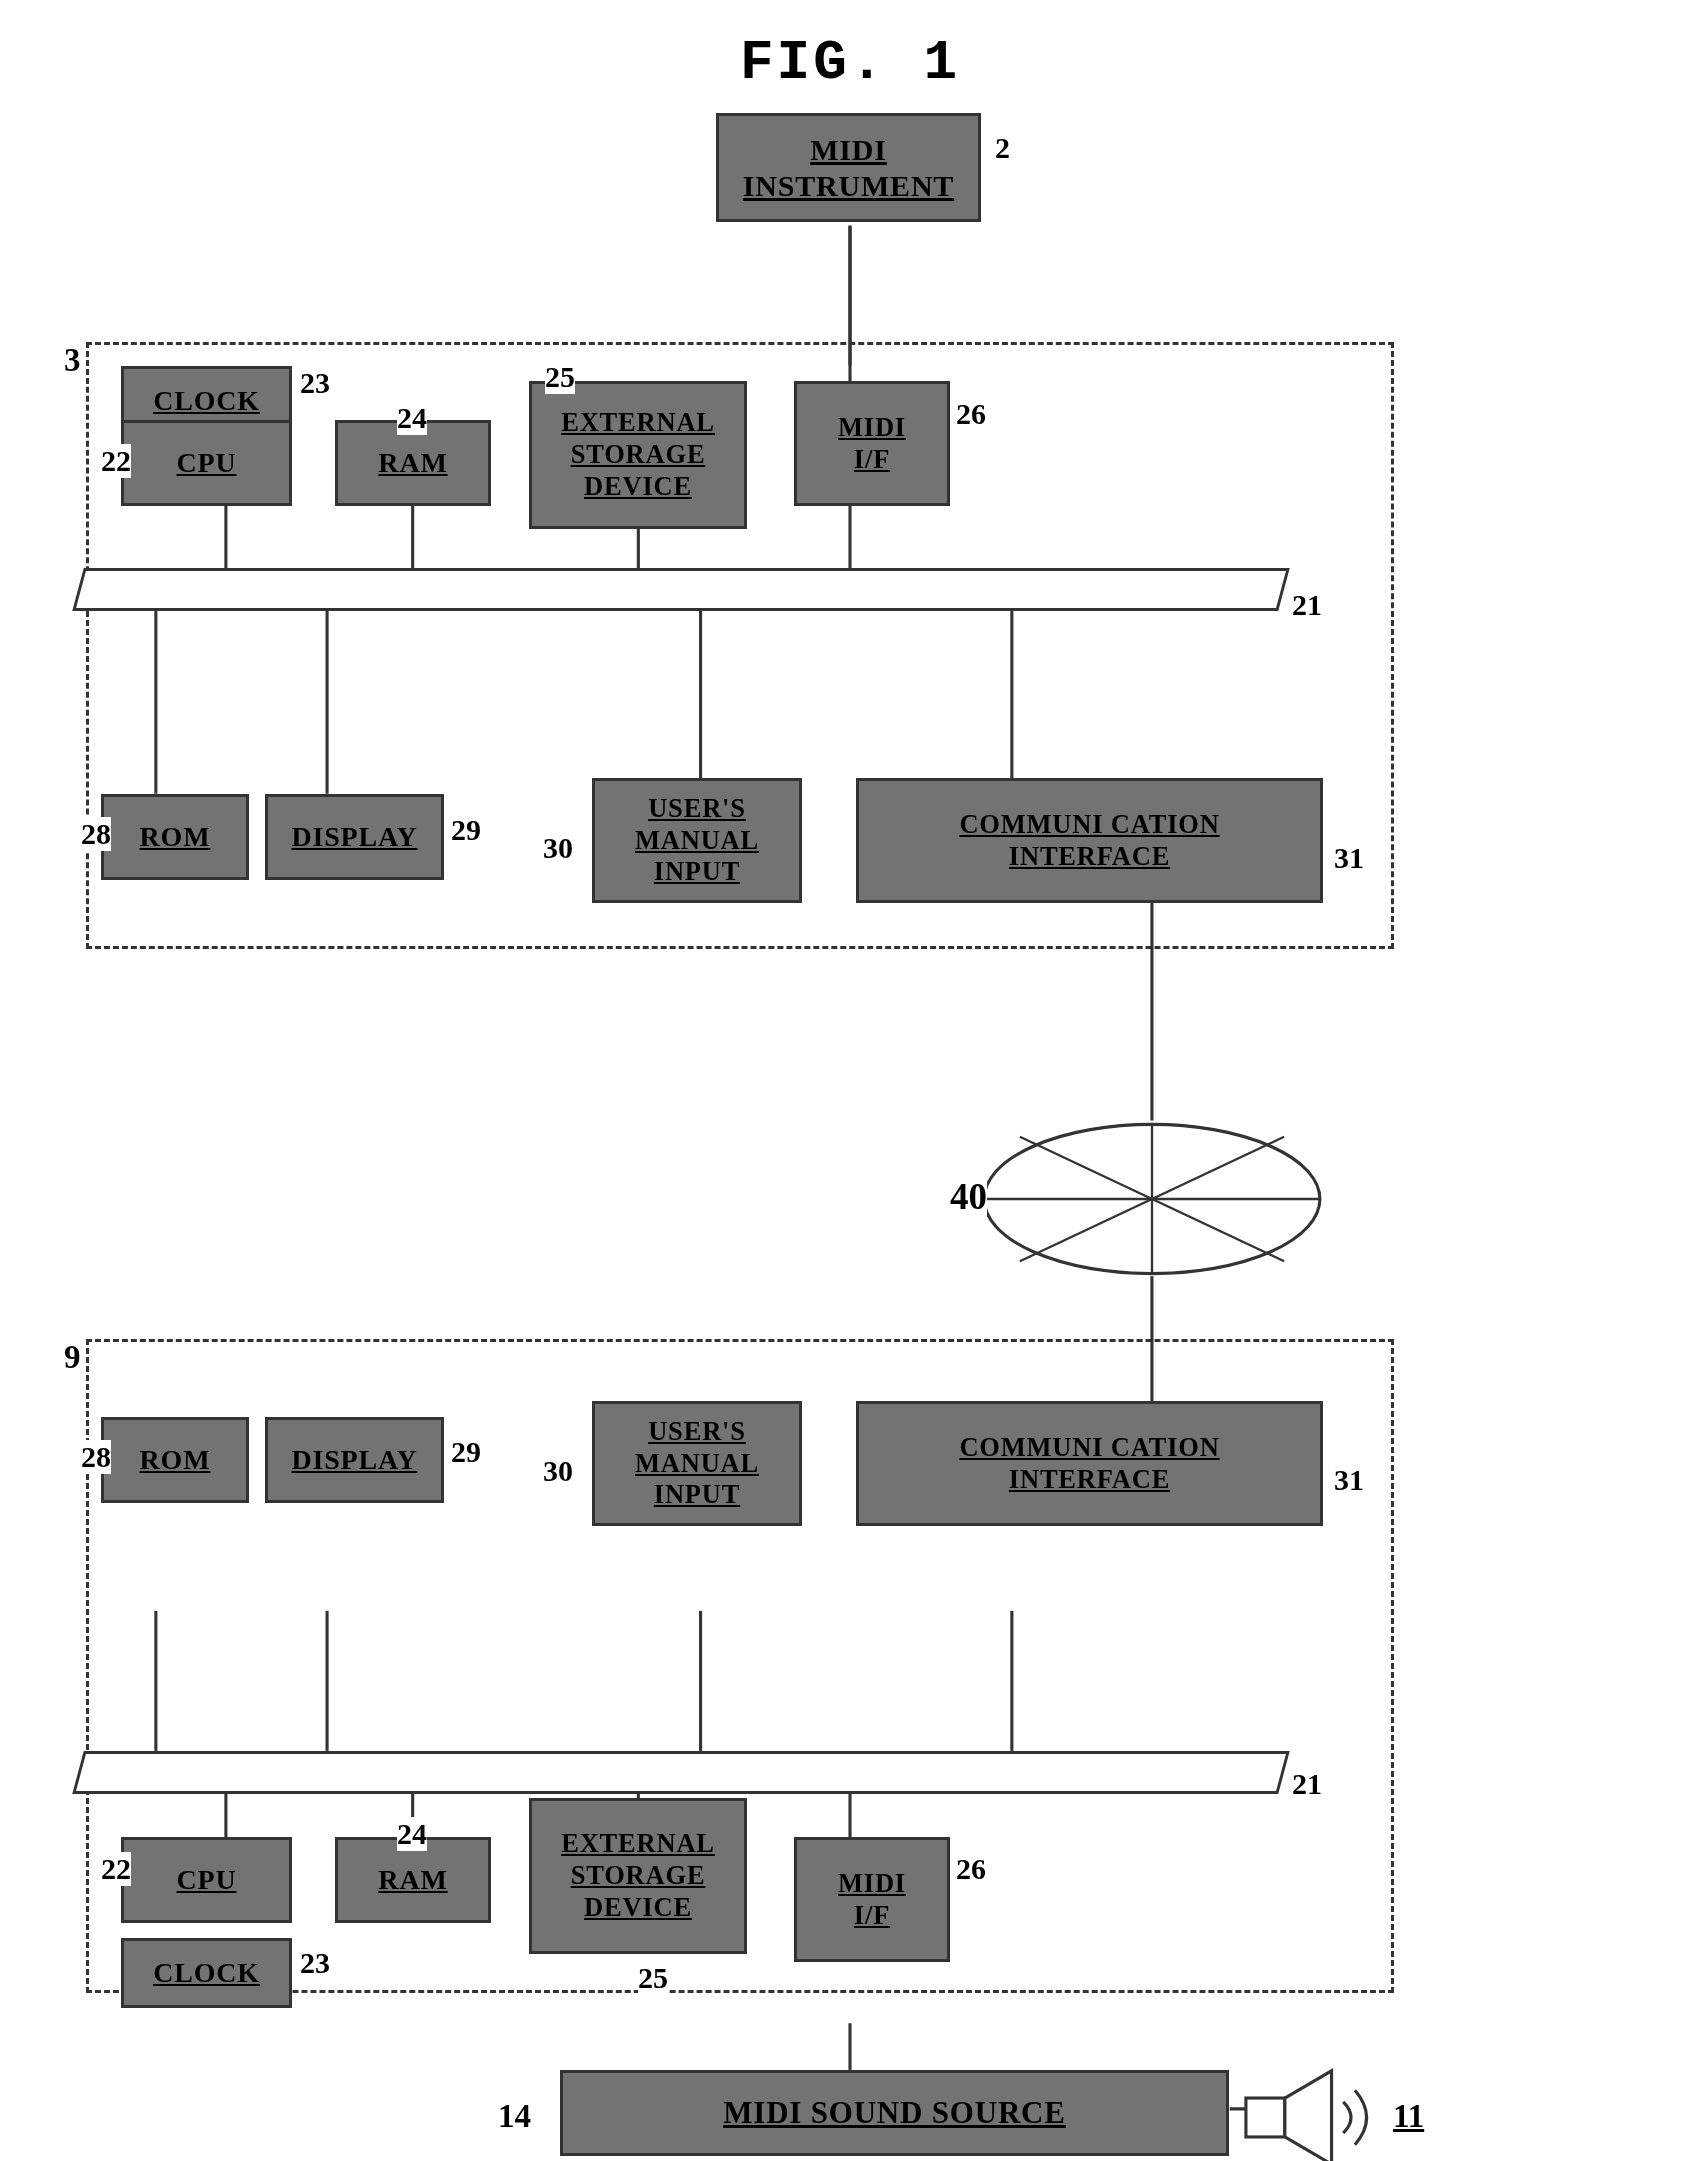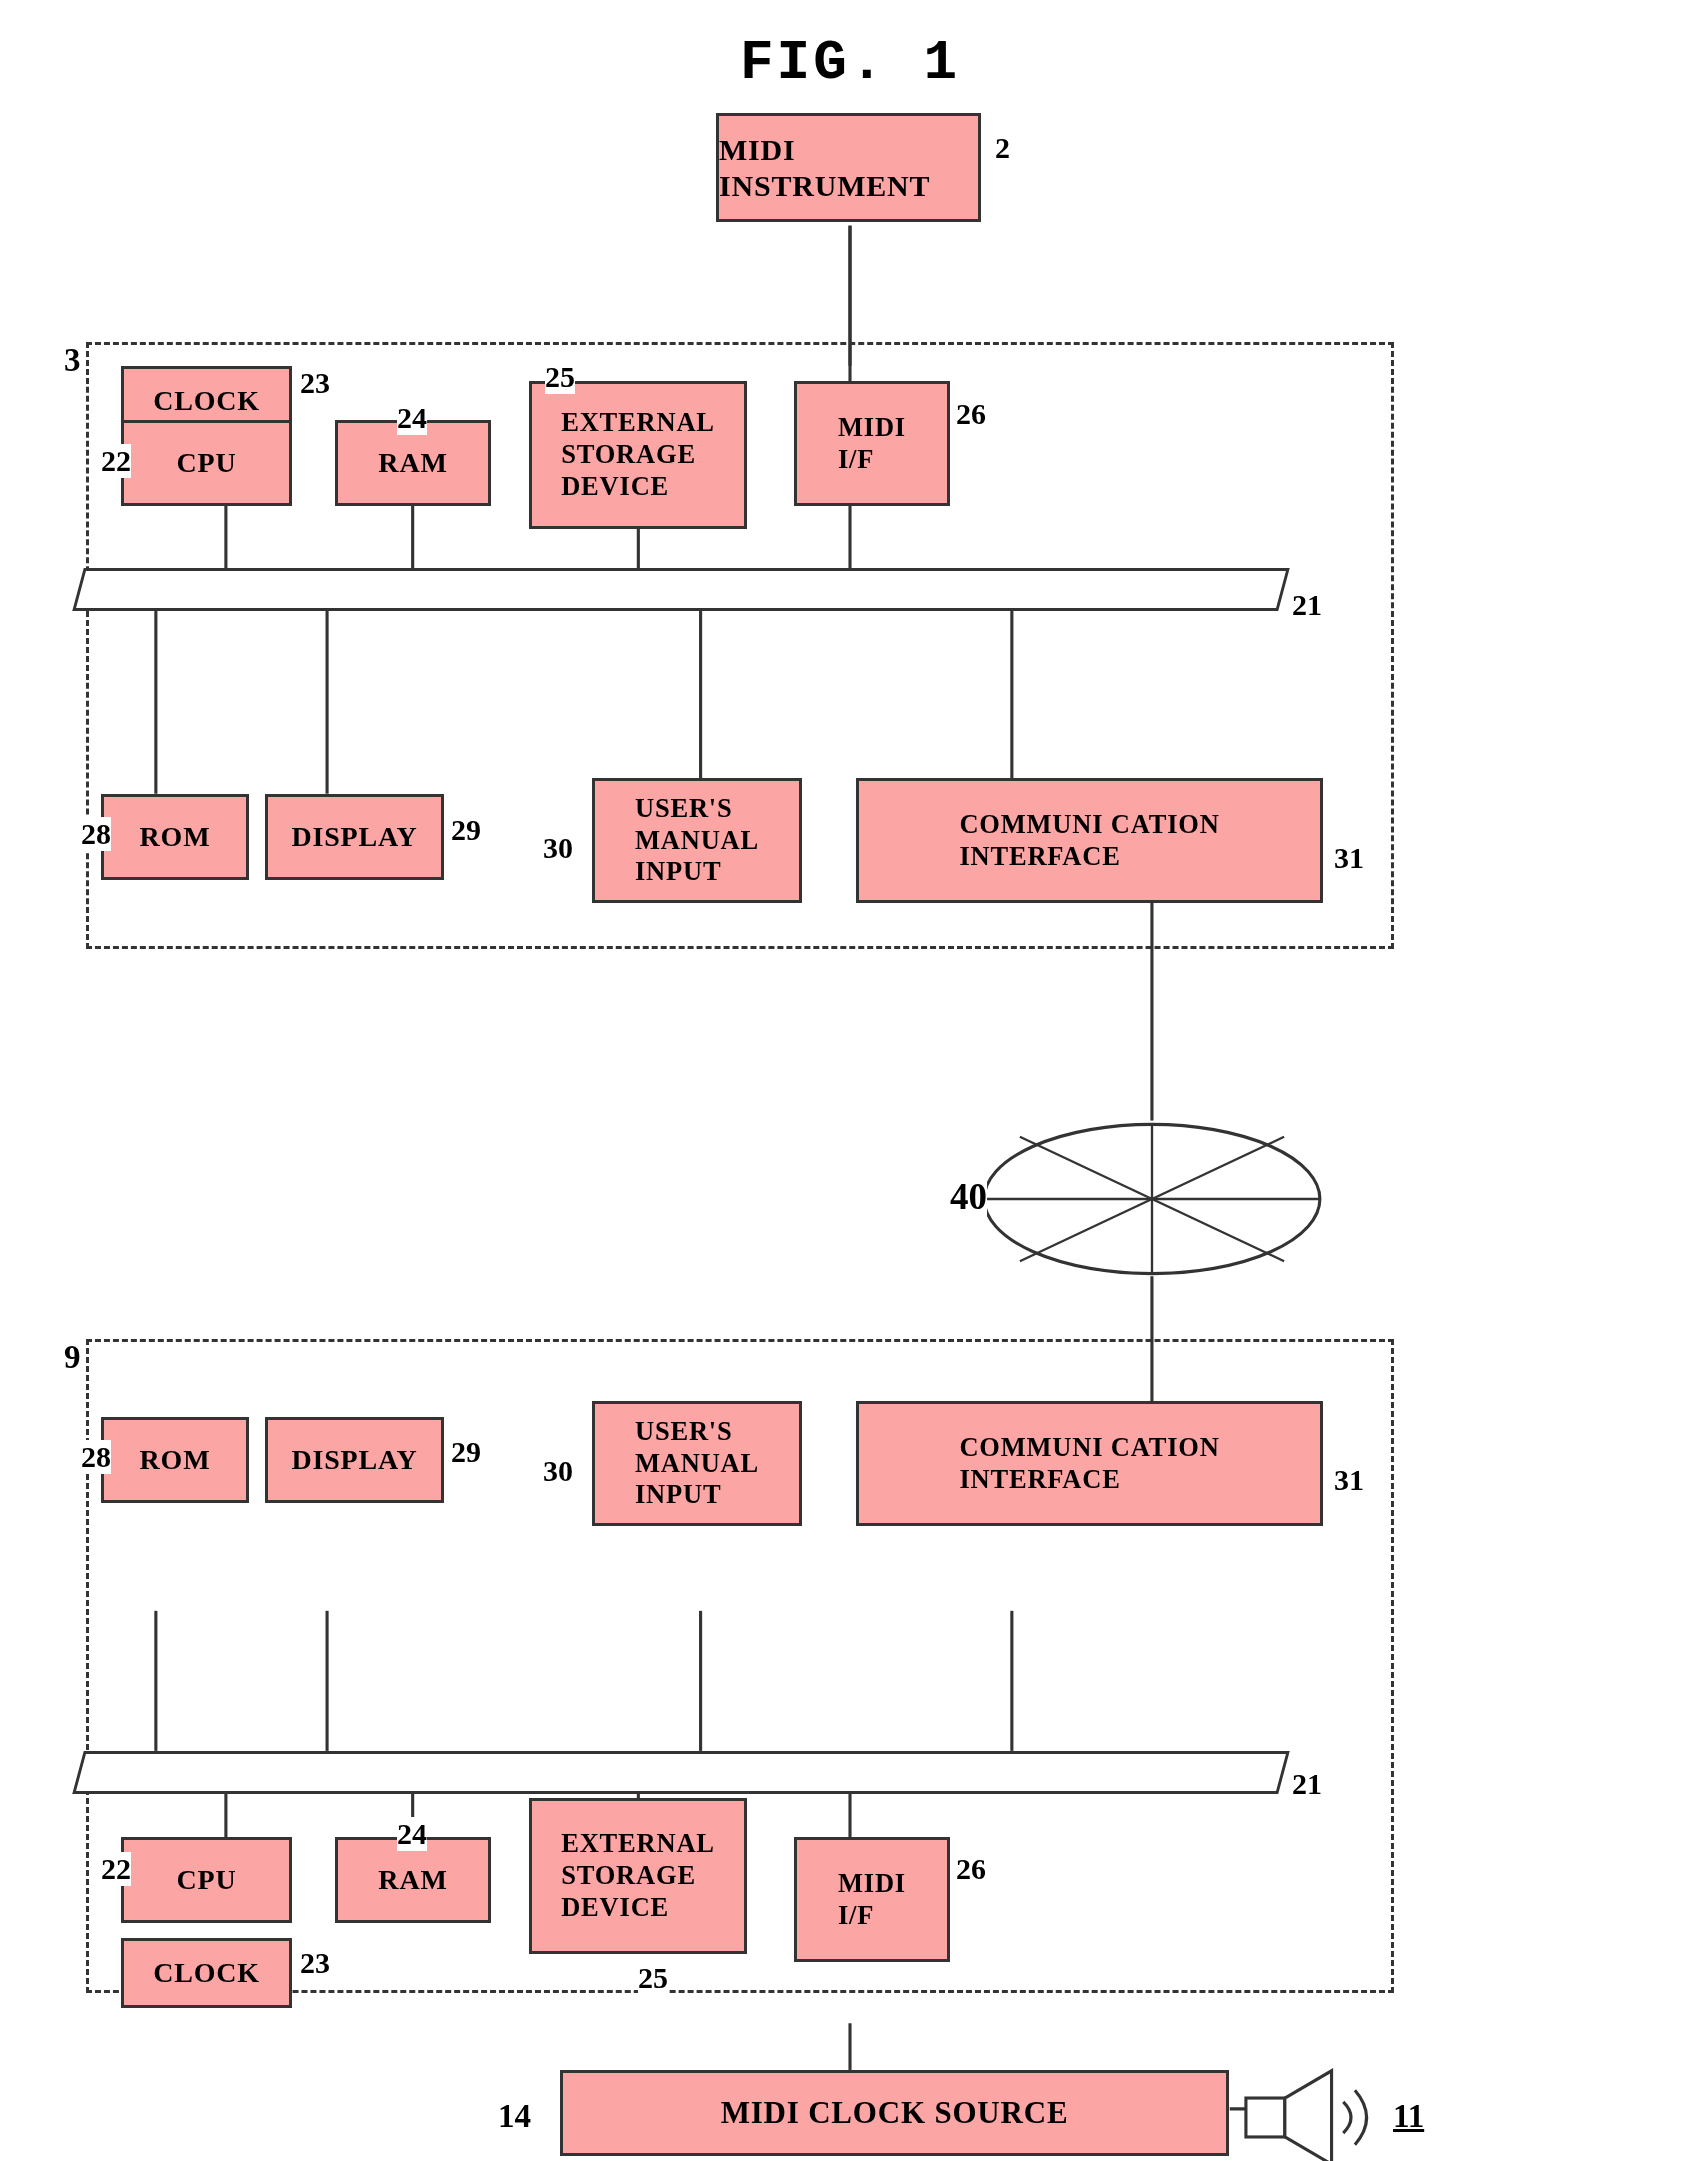--- a/index.html
+++ b/index.html
@@ -20,29 +20,30 @@
       font-size: 56px;
       font-weight: bold;
       letter-spacing: 3.1px;
       font-family: Liberation Mono, monospace;
     }
 
     
     .box {
       position: absolute;
       border: 3.1px solid #333;
-      background: #fca5a5;
+      background: #737373;
       display: flex;
       align-items: center;
       justify-content: center;
-      text-align: left;
+      text-align: center;
       font-size: 28px;
       font-weight: bold;
       line-height: 1.2;
       letter-spacing: 0.8px;
+      text-decoration: underline;
     }
 
     
     .dashed-container {
       position: absolute;
       border: 3.1px dashed #333;
       background: transparent;
     }
 
     
@@ -260,21 +261,21 @@
 I/F</span>
 </div>
 <span class="ref" style="left:956px; top:1852px;">26</span>
 
 <div class="box" style="left:121px; top:1938px; width:171px; height:70px;">
   <span>CLOCK</span>
 </div>
 <span class="ref" style="left:300px; top:1946px;">23</span>
 
 <div class="box" style="left:560px; top:2070px; width:669px; height:86px; font-size:31px;">
-  <span>MIDI CLOCK SOURCE</span>
+  <span>MIDI SOUND SOURCE</span>
 </div>
 <span class="ref" style="left:498px; top:2098px; font-size:33px;">14</span>
 
 <svg class="speaker-svg" style="left:1238px; top:2063px; width:156px; height:109px;" viewBox="0 0 200 140">
 
   <rect x="10" y="45" width="50" height="50" fill="white" stroke="#333" stroke-width="4"></rect>
 
   <polygon points="60,45 120,10 120,130 60,95" fill="white" stroke="#333" stroke-width="4"></polygon>
 
   <path d="M135,50 Q155,70 135,90" fill="none" stroke="#333" stroke-width="4"></path>

